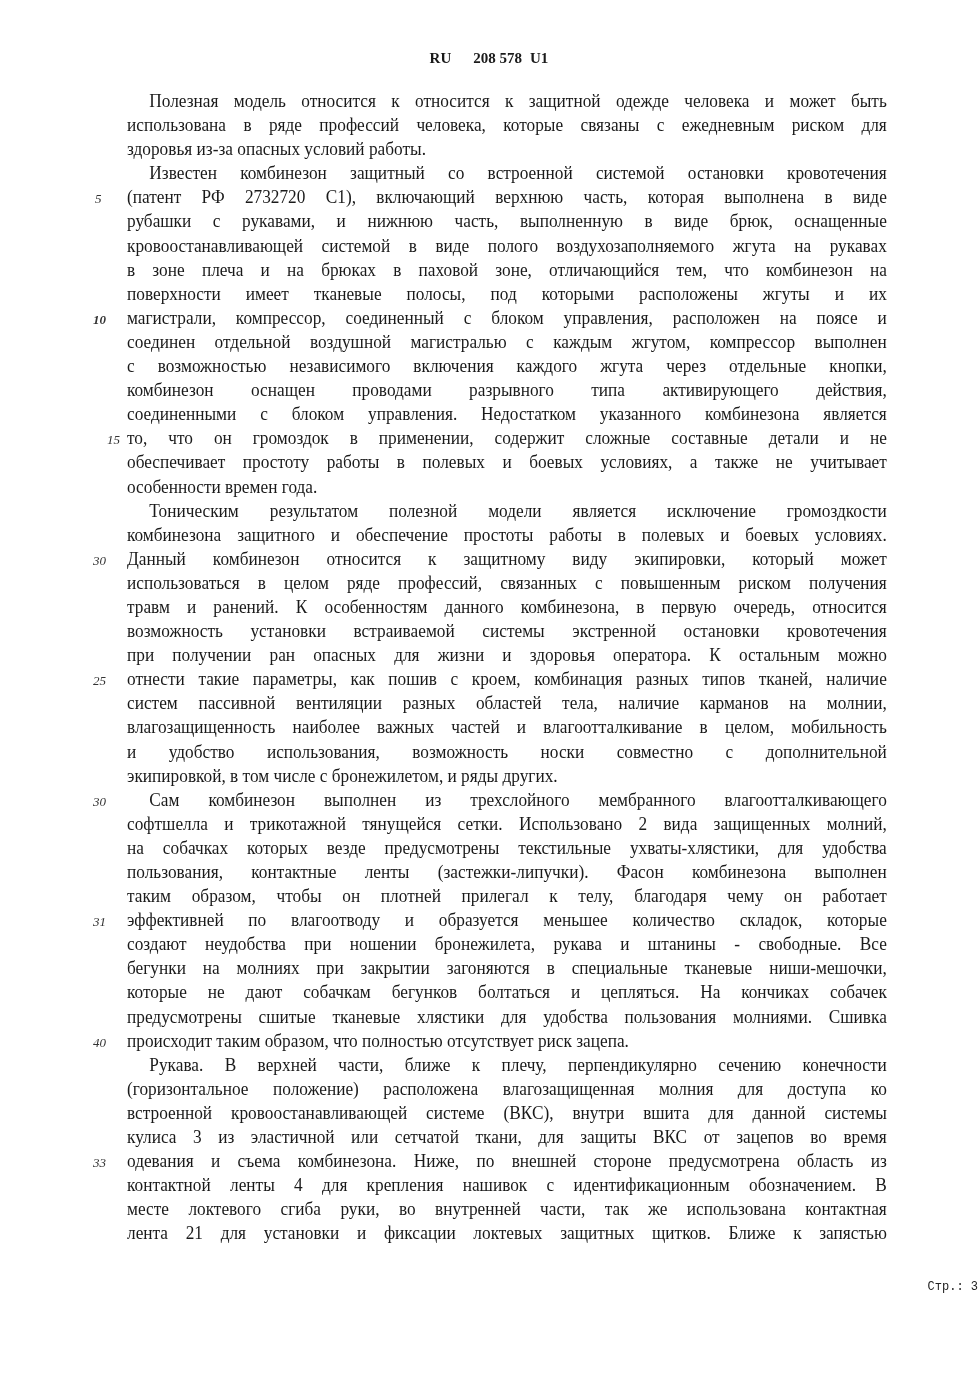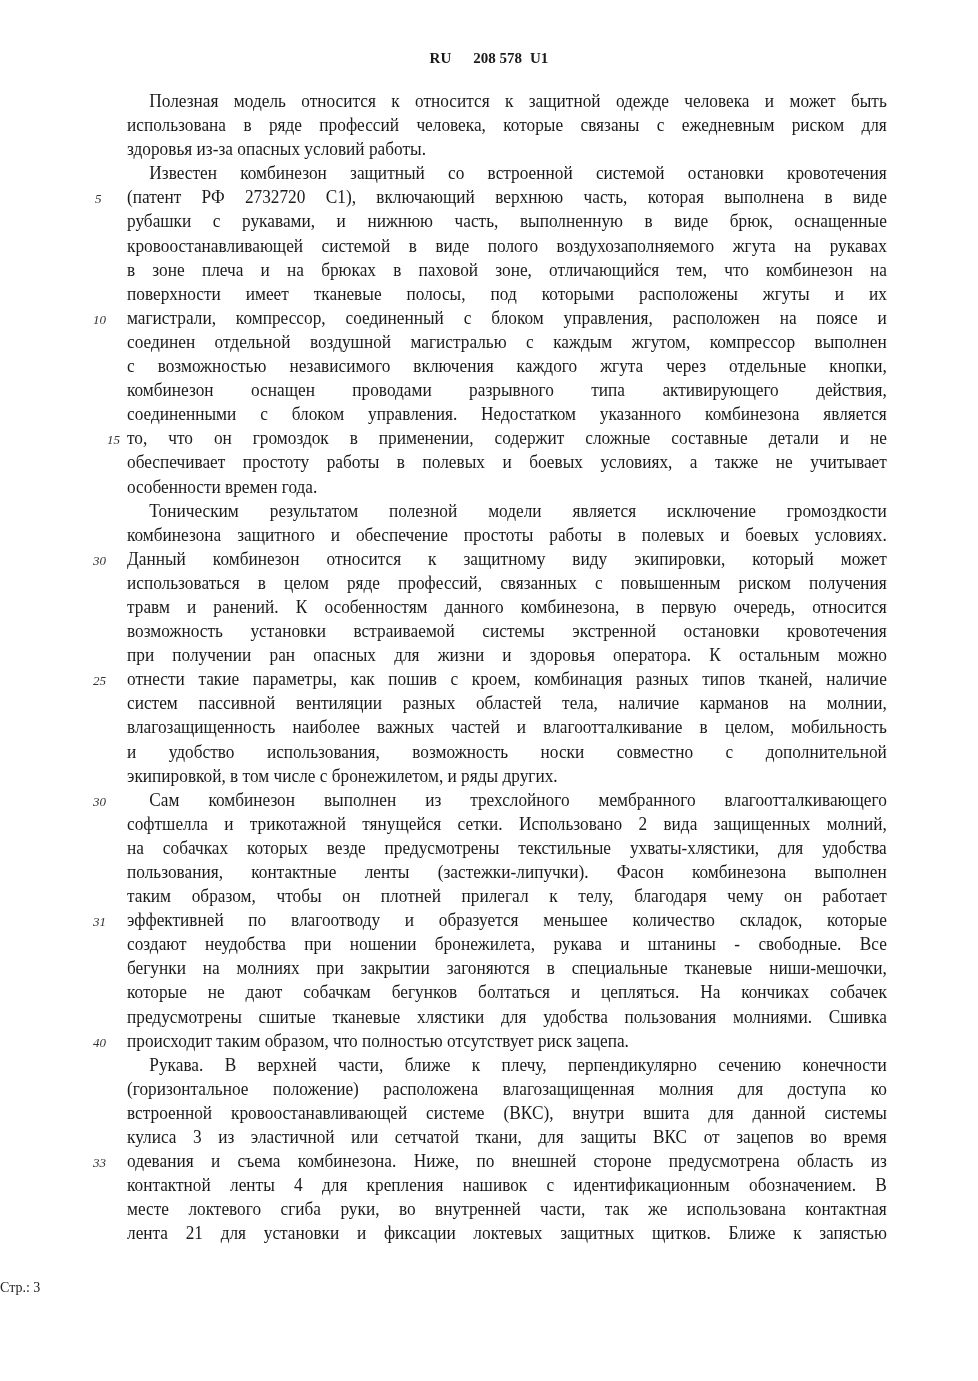--- a/index.html
+++ b/index.html
@@ -17,35 +17,35 @@
     transform: scaleX(0.93); transform-origin: left top; width: 817px;
   }
   .line { white-space: nowrap; height: 24.1px; display: block; }
   .line.indent { padding-left: 24px; }
   .line.justify { text-align: justify; text-align-last: justify; }
   .linenum {
     position: absolute; left: 95px; font-family: "Liberation Serif", serif; font-style: italic;
     font-size: 13px; color: #333;
   }
   .footer {
-    position: absolute; top: 1280px; left: 0; width: 978px; text-align: left;
-    font-family: Liberation Serif, serif; font-size: 14px; color: #222;
+    position: absolute; top: 1280px; left: 0; width: 978px; text-align: right;
+    font-family: Liberation Mono, monospace; font-size: 12px; color: #222;
   }
 </style>
 </head>
 <body>
 
 <div class="page">
   <div class="header">
     <span>RU</span><span class="gap"></span><span>208 578</span><span class="gap2"></span><span>U1</span>
   </div>
 
   <div id="line-numbers">
       <span class="linenum" style="top: 191.4px;">5</span>
-      <span class="linenum" style="top: 311.9px; left: 93px;">10</span>
+      <span class="linenum" style="top: 311.9px; left: 93px; font-weight: bold;">10</span>
       <span class="linenum" style="top: 432.4px; left: 93px; margin-left: 14px;">15</span>
       <span class="linenum" style="top: 552.9px; left: 93px;">30</span>
       <span class="linenum" style="top: 673.4px; left: 93px;">25</span>
       <span class="linenum" style="top: 793.9px; left: 93px; text-align: right;">30</span>
       <span class="linenum" style="top: 914.4px; left: 93px;">31</span>
       <span class="linenum" style="top: 1034.9px; left: 93px;">40</span>
       <span class="linenum" style="top: 1155.4px; left: 93px;">33</span>
     </div>
 
   <div class="body-text" id="body-text">

